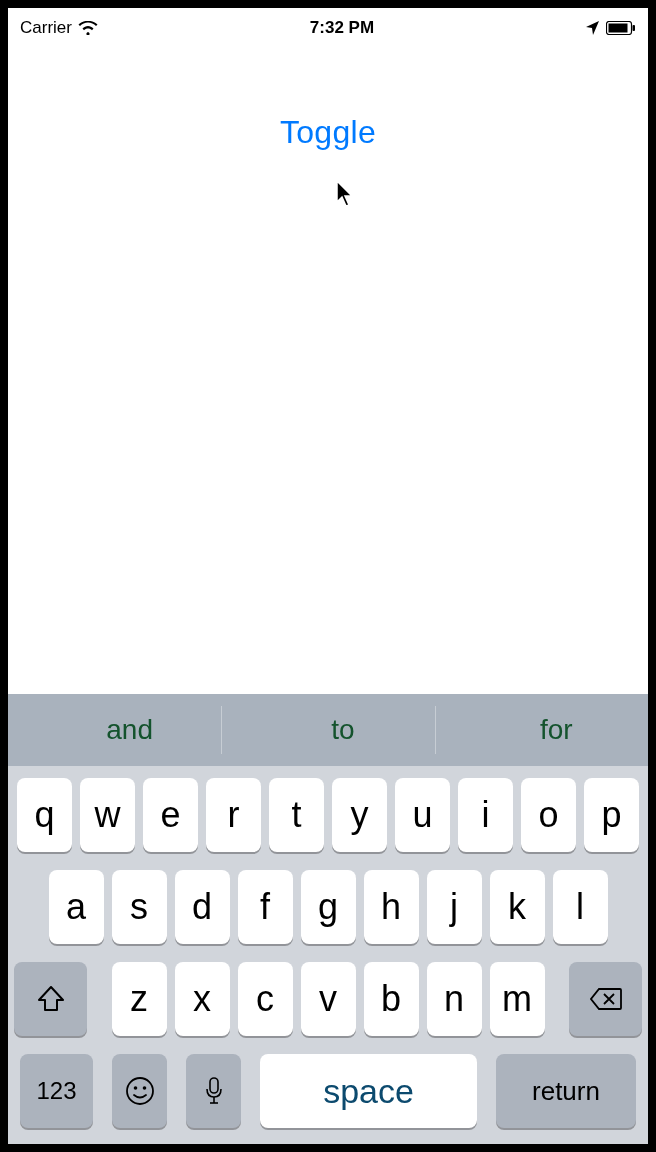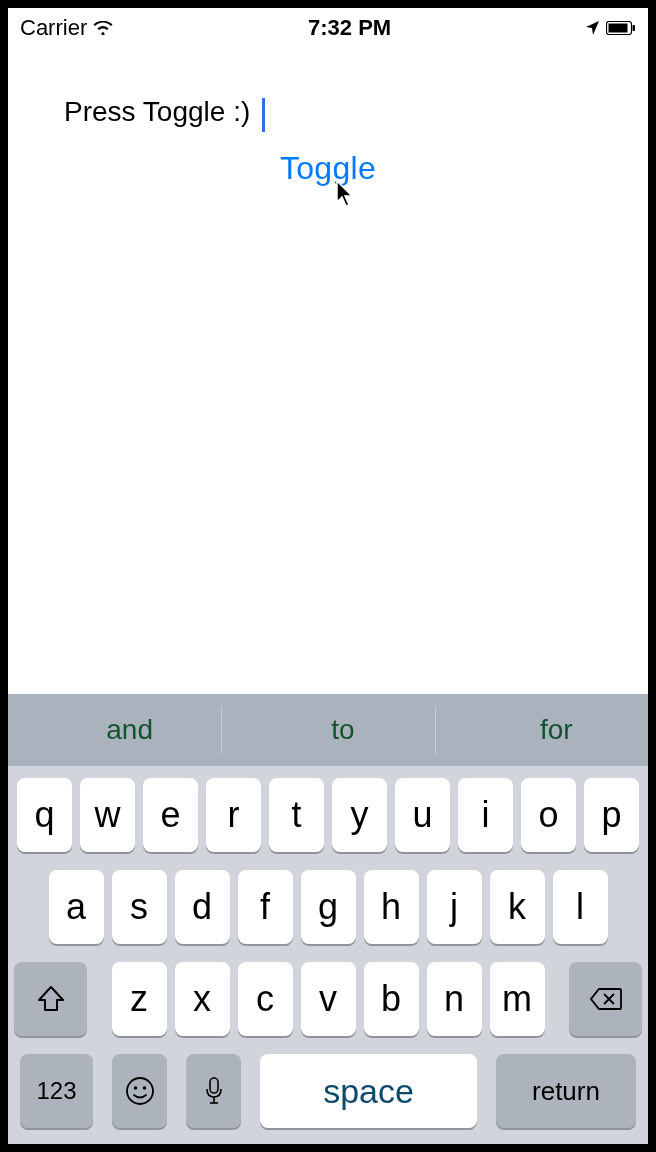--- a/index.html
+++ b/index.html
@@ -24,21 +24,21 @@
       position: relative;
       overflow: hidden;
     }
     
     .status-bar {
       height: 40px;
       display: flex;
       align-items: center;
       justify-content: space-between;
       padding: 0 12px;
-      font-size: 22px;
+      font-size: 17px;
       font-weight: 500;
       color: #000;
     }
     .sb-left {
       display: flex;
       align-items: center;
       gap: 6px;
     }
     .sb-right {
       display: flex;
@@ -238,24 +238,20 @@
         <svg width="30" height="14" viewBox="0 0 30 14">
             <rect x="0.5" y="0.5" width="25" height="13" rx="2.5" fill="none" stroke="#000" stroke-width="1.2"></rect>
             <rect x="2.5" y="2.5" width="19" height="9" fill="#000"></rect>
             <rect x="26.5" y="4" width="2.5" height="6" rx="1" fill="#000"></rect>
           </svg>
       </span>
     </div>
   </div>
 
   <div class="content">
-    <div class="textfield-wrap">
-      <span class="textfield">Press Toggle :)</span>
-      <div class="caret"></div>
-    </div>
     <button class="toggle-btn">Toggle</button>
   </div>
 
   <div class="cursor">
     <svg width="20" height="28" viewBox="0 0 20 28">
         <path d="M1 1 L1 22 L6 17 L10 26 L13 25 L9 16 L16 16 Z" fill="#000" stroke="#fff" stroke-width="1.5"></path>
       </svg>
   </div>
 
   <div class="keyboard">

